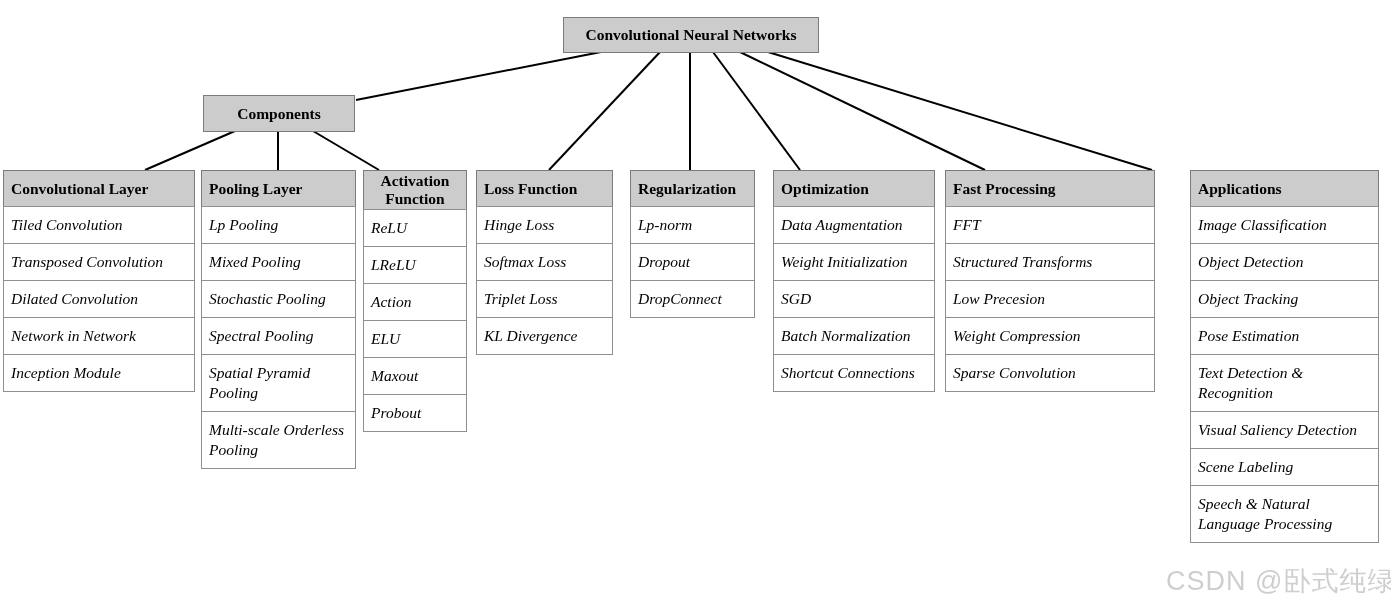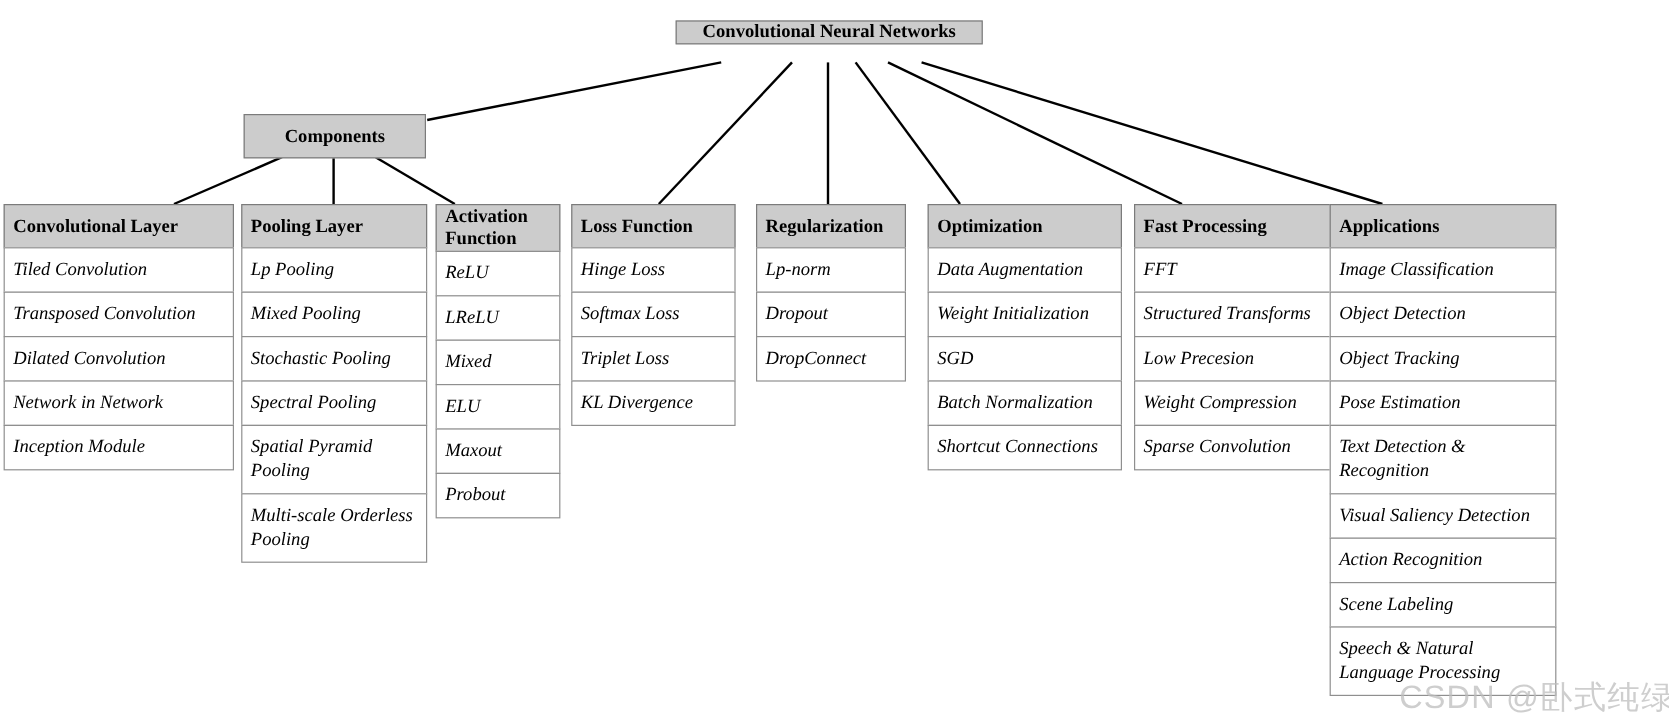--- a/index.html
+++ b/index.html
@@ -22,21 +22,21 @@
     background: var(--node-bg, #cccccc);
     border: 1px solid #7b7b7b;
     box-sizing: border-box;
     display: flex;
     align-items: center;
     justify-content: center;
     font-weight: bold;
     font-size: 15.5px;
     text-align: center;
   }
-  #root-node  { left: 563px; top: 17px;  width: 256px; height: 20px; }
+  #root-node  { left: 563px; top: 17px;  width: 256px; height: 36px; }
   #components-node { left: 203px; top: 95px; width: 152px; height: 37px; }
   .column {
     position: absolute;
     top: 170px;
   }
   .col-header {
     background: var(--node-bg, #cccccc);
     border: 1px solid #7b7b7b;
     box-sizing: border-box;
     min-height: 37px;
@@ -107,25 +107,25 @@
       </div>
       <div class="column" style="left: 201px; width: 155px;">
         <div class="col-header">Pooling Layer</div>
         <div class="cell">Lp Pooling</div>
         <div class="cell">Mixed Pooling</div>
         <div class="cell">Stochastic Pooling</div>
         <div class="cell">Spectral Pooling</div>
         <div class="cell">Spatial Pyramid Pooling</div>
         <div class="cell">Multi-scale Orderless Pooling</div>
       </div>
-      <div class="column" style="left: 363px; width: 104px;">
+      <div class="column" style="left: 363px; width: 104px; text-align: center;">
         <div class="col-header">Activation Function</div>
         <div class="cell">ReLU</div>
         <div class="cell">LReLU</div>
-        <div class="cell">Mixed</div>
+        <div class="cell">Action</div>
         <div class="cell">ELU</div>
         <div class="cell">Maxout</div>
         <div class="cell">Probout</div>
       </div>
       <div class="column" style="left: 476px; width: 137px;">
         <div class="col-header">Loss Function</div>
         <div class="cell">Hinge Loss</div>
         <div class="cell">Softmax Loss</div>
         <div class="cell">Triplet Loss</div>
         <div class="cell">KL Divergence</div>
@@ -145,28 +145,27 @@
         <div class="cell">Shortcut Connections</div>
       </div>
       <div class="column" style="left: 945px; width: 210px;">
         <div class="col-header">Fast Processing</div>
         <div class="cell">FFT</div>
         <div class="cell">Structured Transforms</div>
         <div class="cell">Low Precesion</div>
         <div class="cell">Weight Compression</div>
         <div class="cell">Sparse Convolution</div>
       </div>
-      <div class="column" style="left: 1108px; width: 189px;">
+      <div class="column" style="left: 1190px; width: 189px;">
         <div class="col-header">Applications</div>
         <div class="cell">Image Classification</div>
         <div class="cell">Object Detection</div>
         <div class="cell">Object Tracking</div>
         <div class="cell">Pose Estimation</div>
         <div class="cell">Text Detection &amp; Recognition</div>
         <div class="cell">Visual Saliency Detection</div>
-        <div class="cell">Action Recognition</div>
         <div class="cell">Scene Labeling</div>
         <div class="cell">Speech &amp; Natural Language Processing</div>
       </div>
     </div>
 
   <div id="watermark">CSDN @卧式纯绿</div>
 </div>
 
 </body></html>

